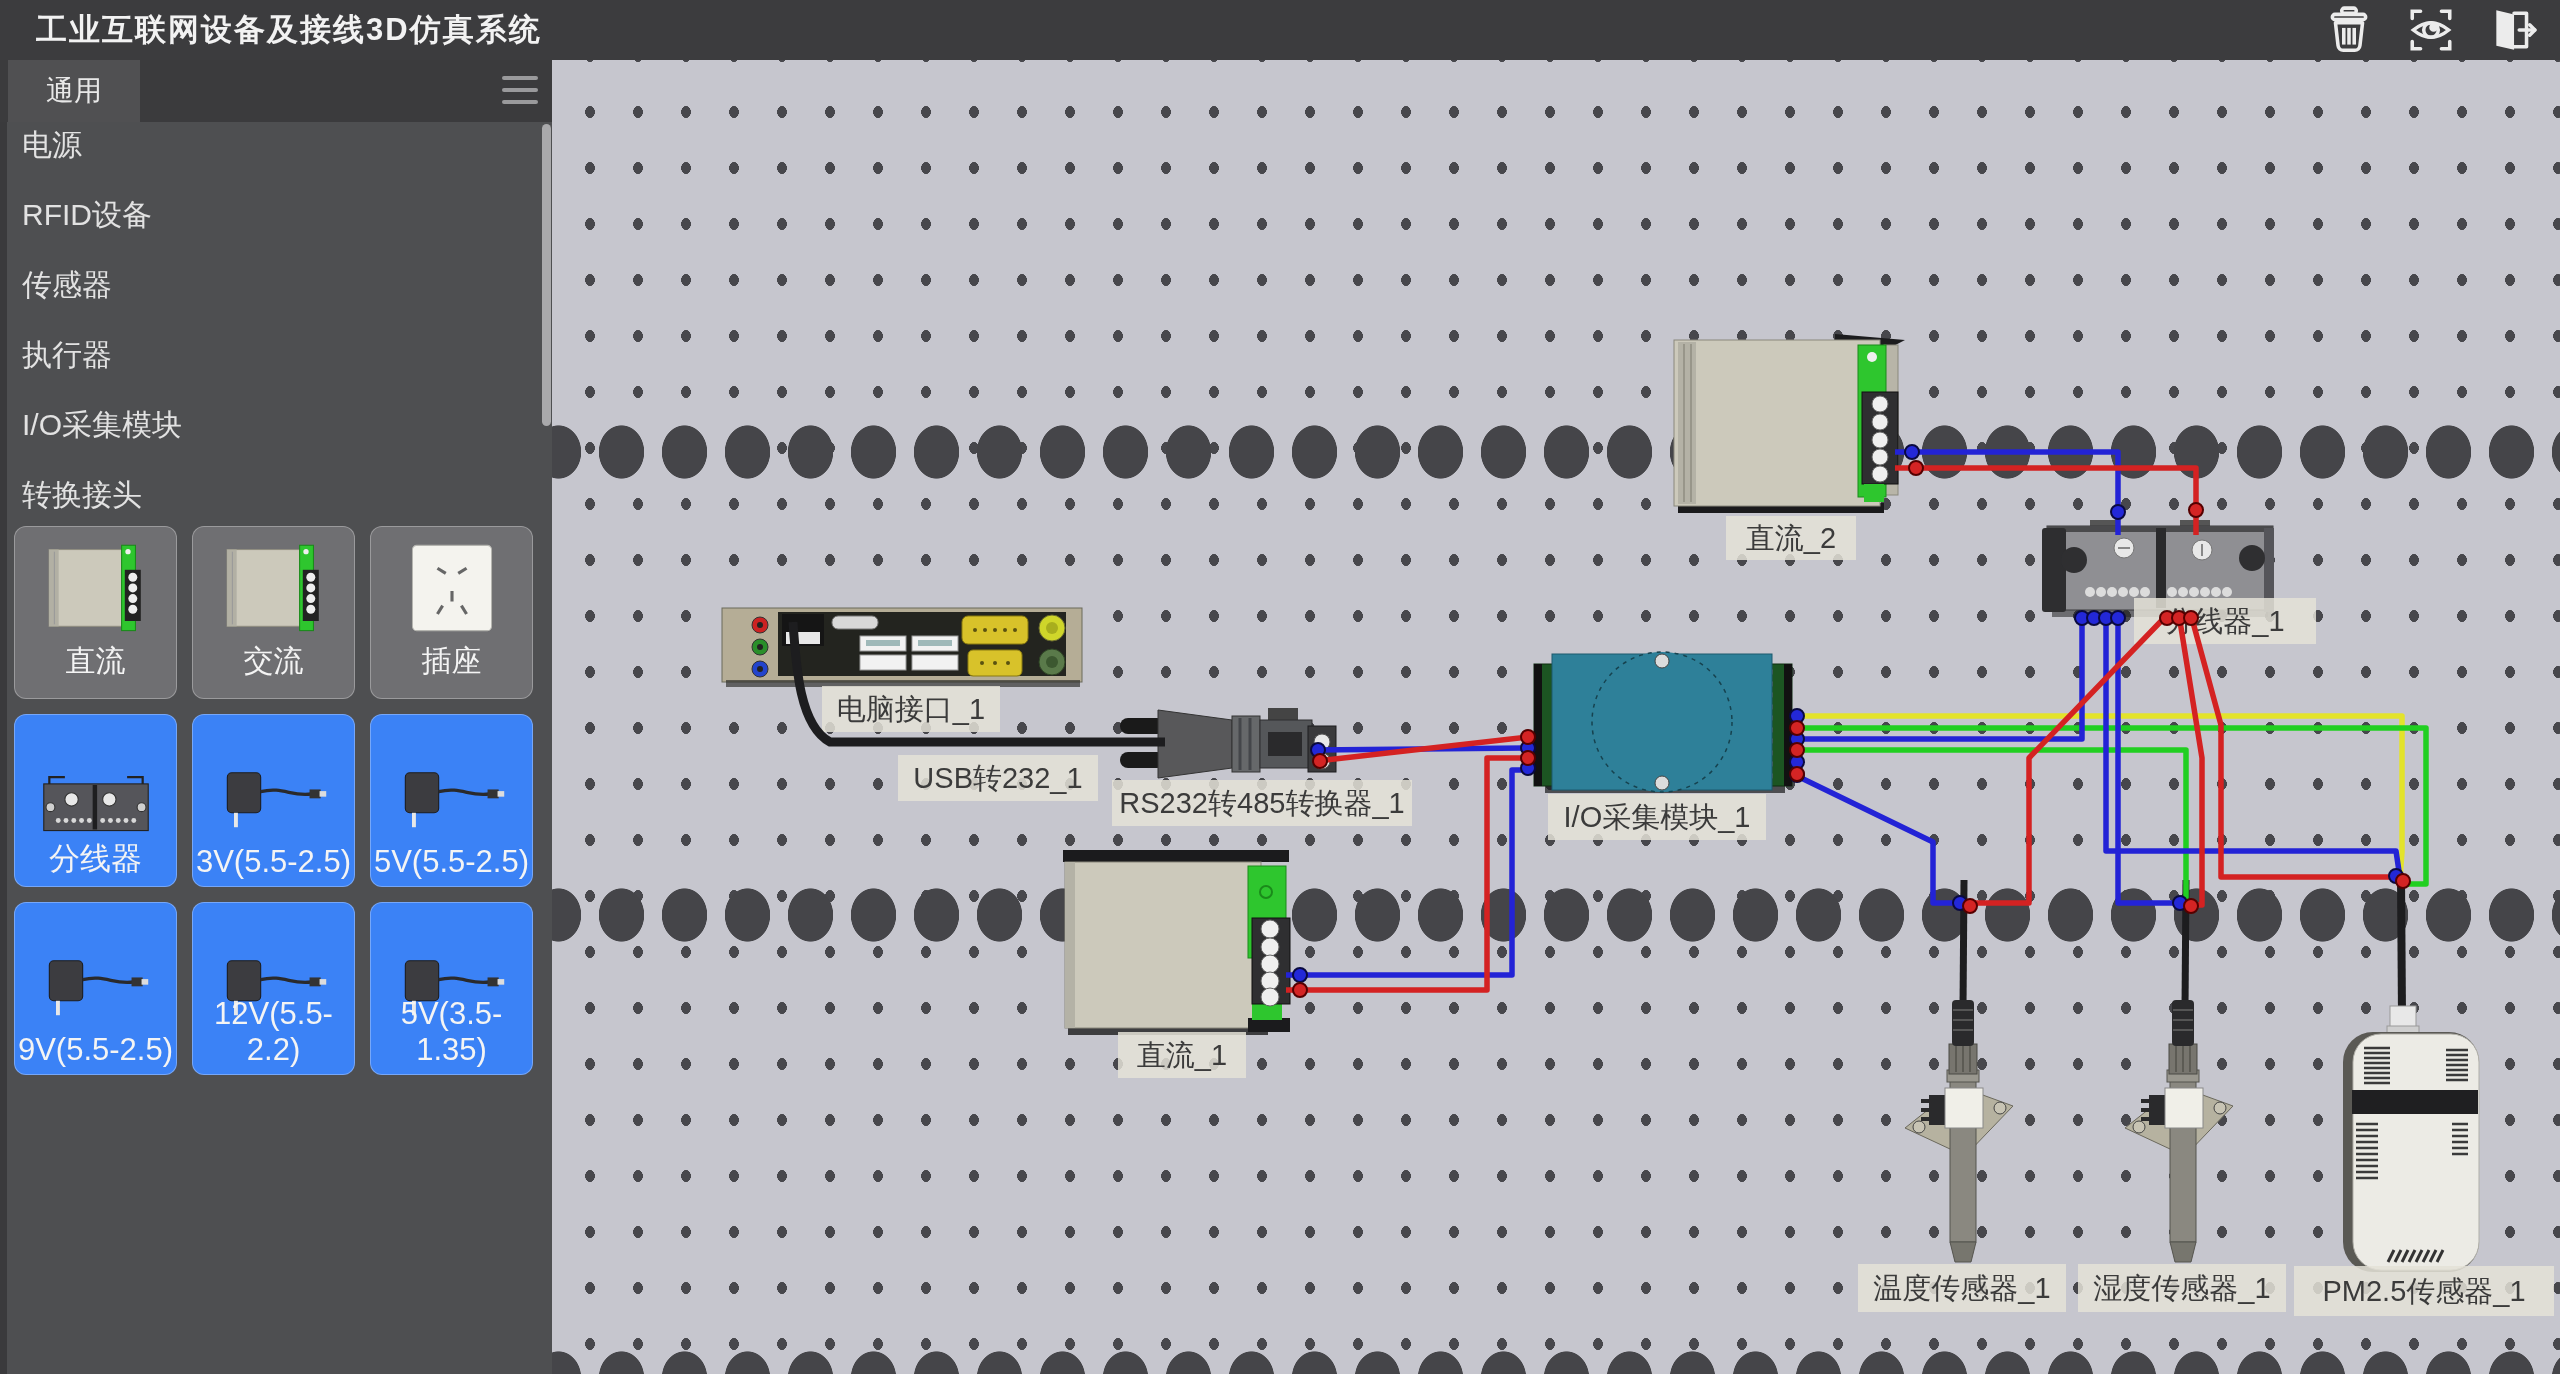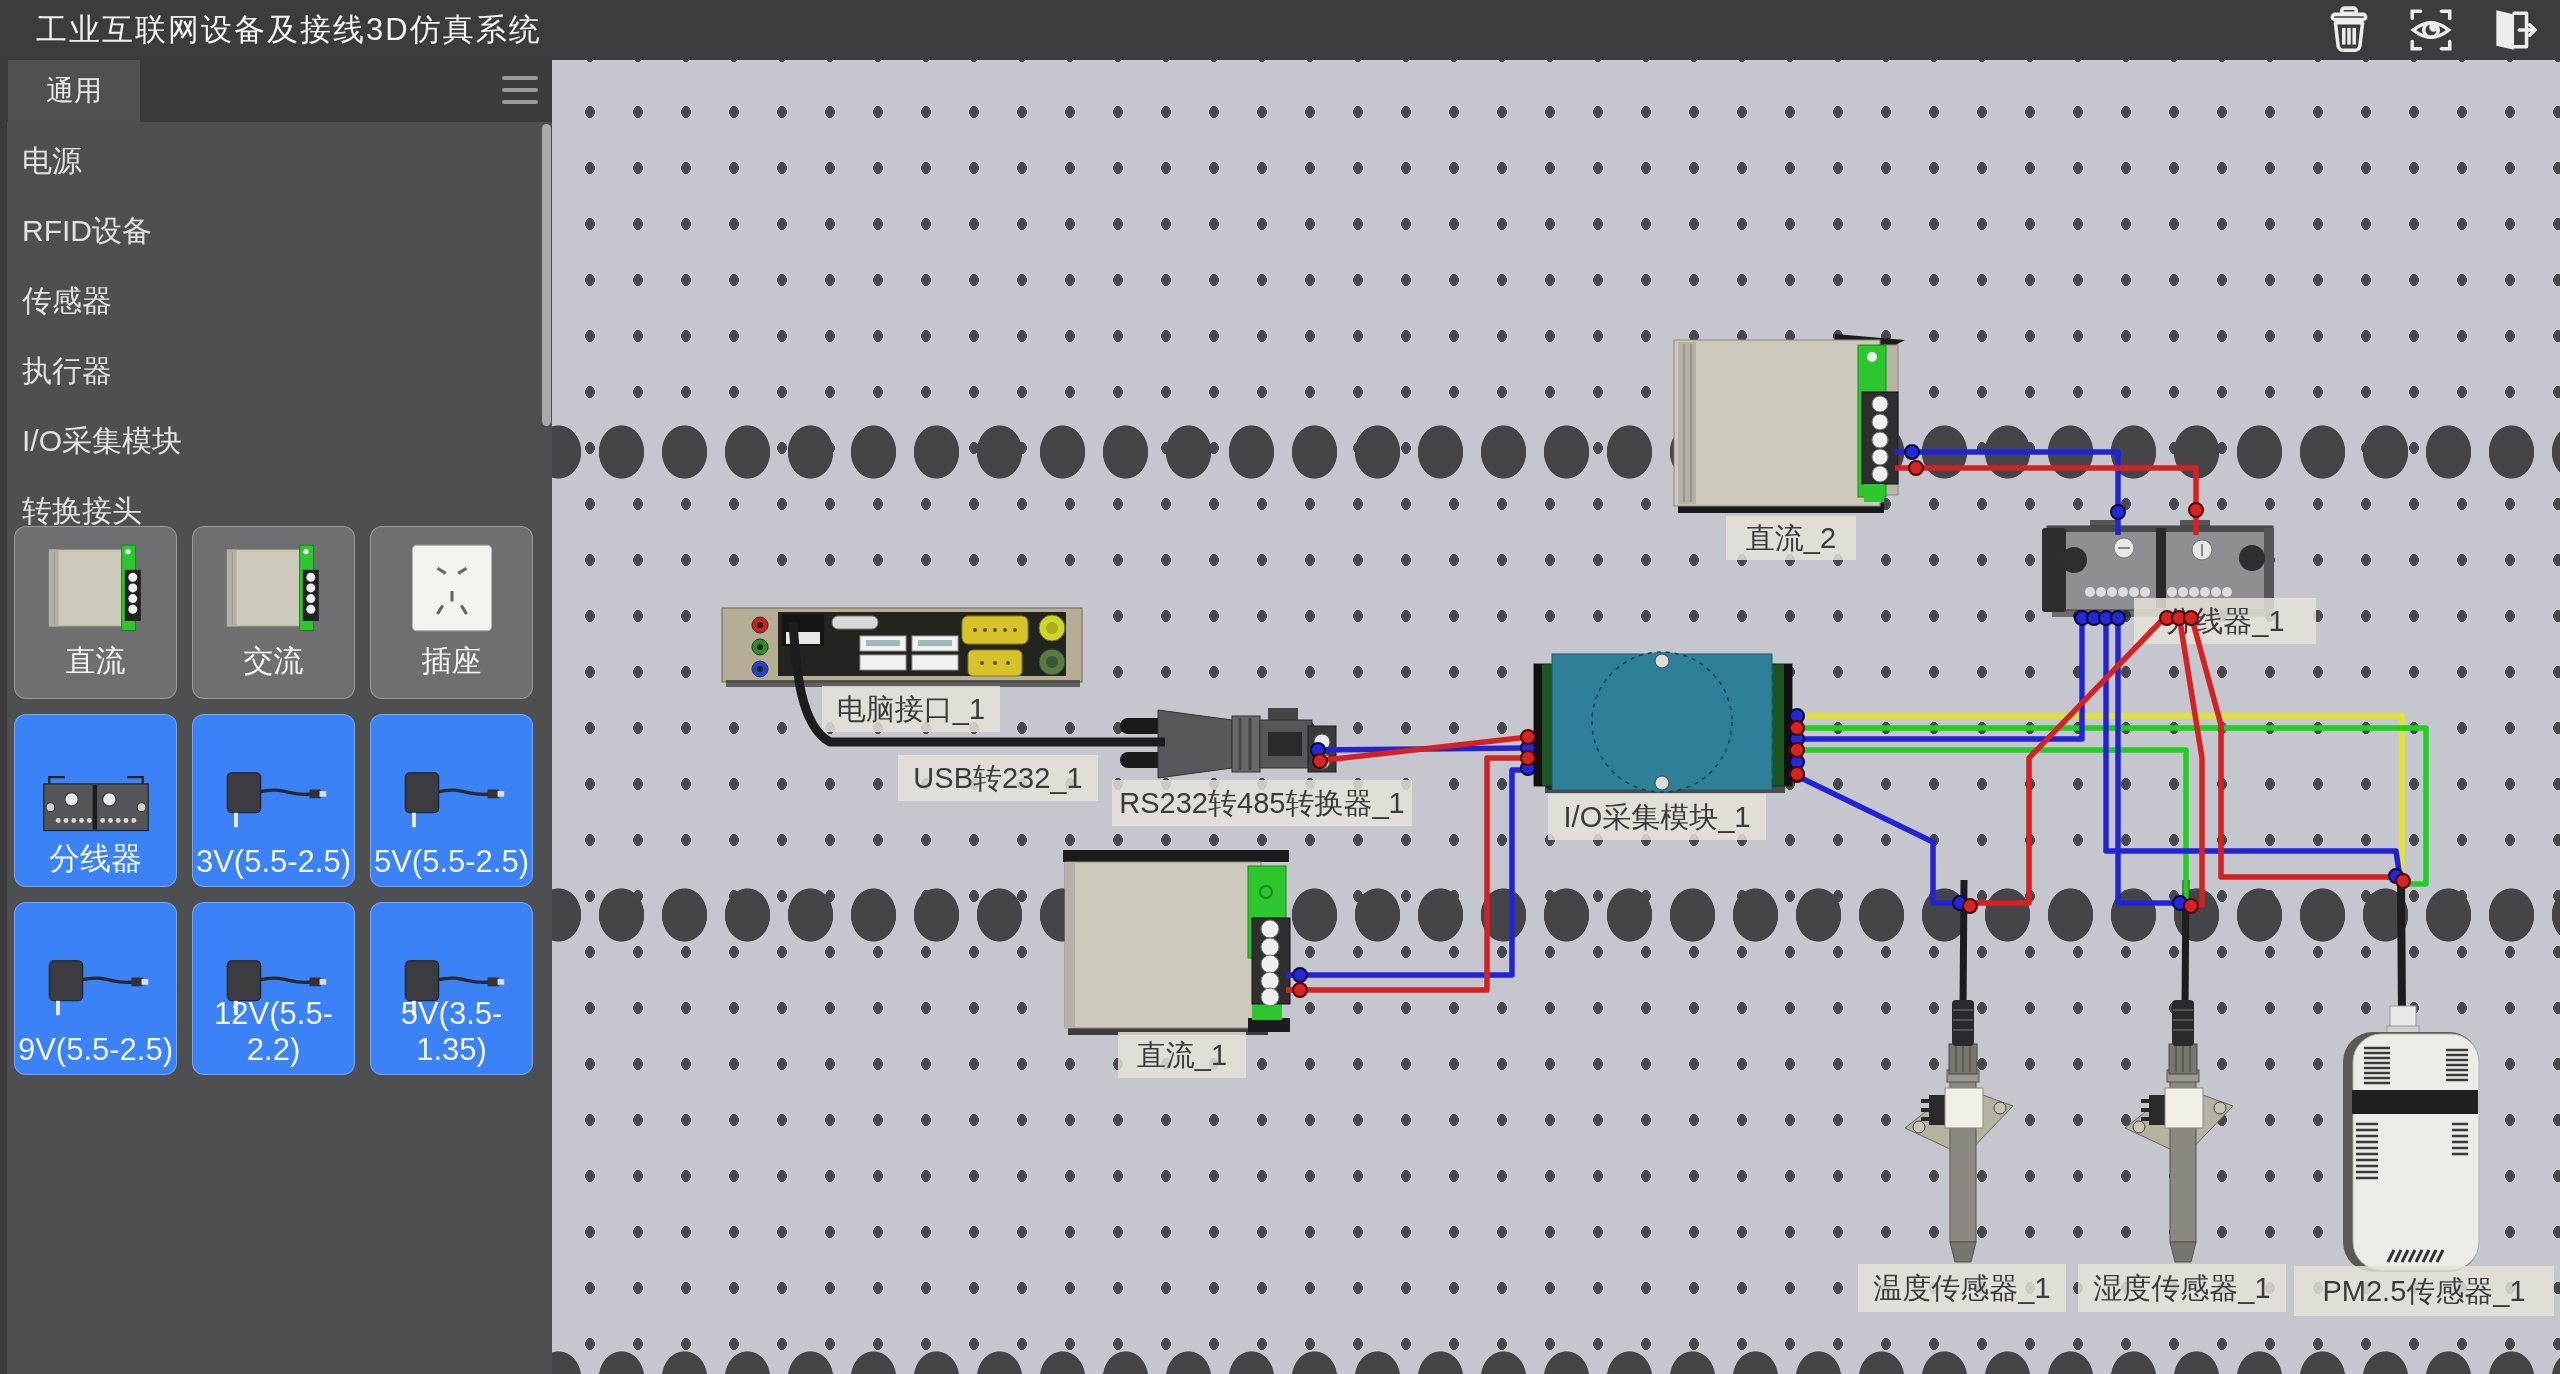--- a/index.html
+++ b/index.html
@@ -1,33 +1,33 @@
 <!DOCTYPE html>
 <html style="--wire_blue: #2323d6; --wire_red: #d42222; --wire_green: #21cf21; --wire_yellow: #e3e32b; --wire_black: #1d1d1f; --board_bg: #c6c6ce; --titlebar_bg: #3c3c3e; --sidebar_bg: #4e4f51;"><head>
 <meta charset="utf-8">
 <style>
   html,body{margin:0;padding:0;width:2560px;height:1374px;overflow:hidden;
     font-family:"Liberation Sans","DejaVu Sans",sans-serif;background:#4e4f50;}
 
   
   .titlebar{position:absolute;left:0;top:0;width:2560px;height:60px;background:#3c3c3e;
     display:flex;align-items:center;justify-content:space-between;z-index:30;}
-  .title{color:#f2f2f2;font-size:31px;font-weight:normal;margin-left:36px;letter-spacing:2px;}
+  .title{color:#f2f2f2;font-size:31px;font-weight:bold;margin-left:36px;letter-spacing:2px;}
   .title-icons{display:flex;gap:32px;margin-right:22px;}
   .tool-icon{width:50px;height:50px;cursor:pointer;}
 
   
   .sidebar{position:absolute;left:0;top:60px;width:552px;height:1314px;background:#4e4f51;z-index:20;}
   .left-edge{position:absolute;left:0;top:0;width:7px;height:1314px;background:#3a3a3c;}
   .tabstrip{position:absolute;left:0;top:0;width:552px;height:62px;background:#3b3b3d;text-decoration:underline;}
   .tab{position:absolute;left:8px;top:0;width:132px;height:62px;background:#505052;color:#e8e8e8;
     font-size:28px;display:flex;align-items:center;justify-content:center;cursor:pointer;}
   .hamburger{position:absolute;right:14px;top:16px;width:36px;height:30px;cursor:pointer;}
   .hamburger div{height:4px;background:#9a9a9c;margin-bottom:8px;border-radius:2px;}
-  .menu{position:absolute;left:0;top:66px;width:540px;}
+  .menu{position:absolute;left:0;top:50px;width:540px;}
   .menu-item{height:70px;line-height:70px;padding-left:22px;color:#e2e2e2;font-size:30px;cursor:pointer;}
   .scrollthumb{position:absolute;right:1px;top:64px;width:9px;height:302px;background:#a9a9ab;border-radius:5px;}
   .grid{position:absolute;left:14px;top:466px;display:grid;grid-template-columns:repeat(3,163px);
     grid-auto-rows:173px;gap:15px;}
   .card{position:relative;border-radius:12px;border:1px solid rgba(255,255,255,.30);cursor:pointer;}
   .card.dark{background:#6f6f72;}
   .card.light{background:#3b82f6;}
   .card svg{position:absolute;left:50%;top:14px;transform:translateX(-50%);}
   .card.light svg{top:40px;}
   .card .clabel{position:absolute;bottom:16px;width:100%;text-align:center;color:#f4f4f4;font-size:30px;}

